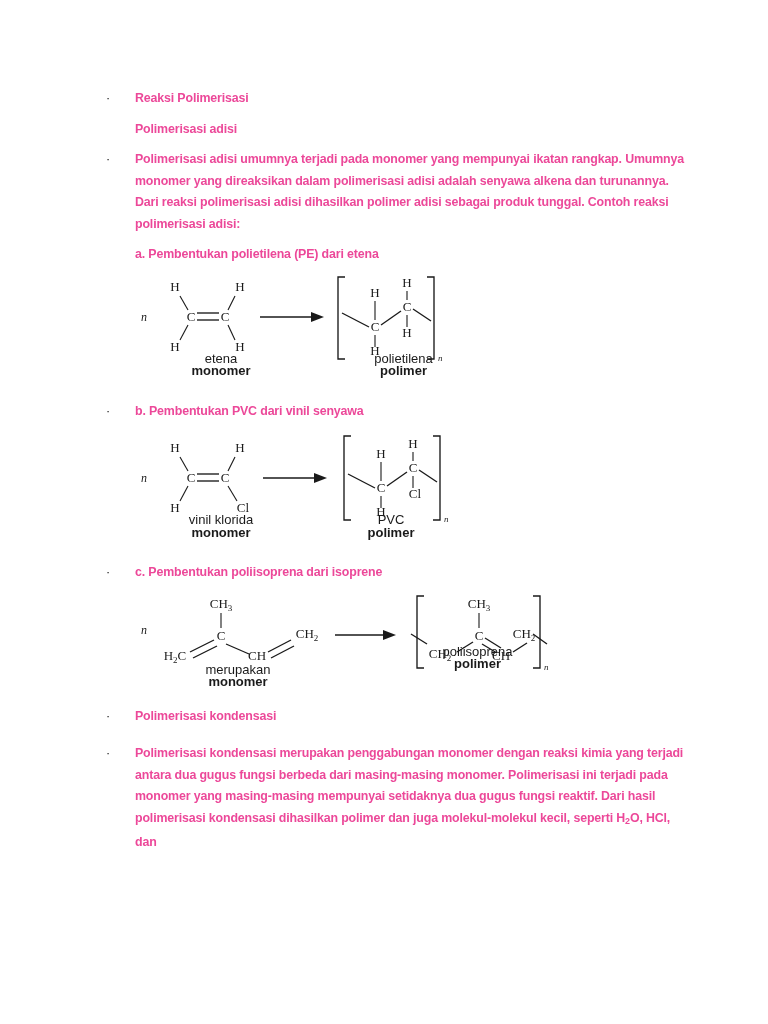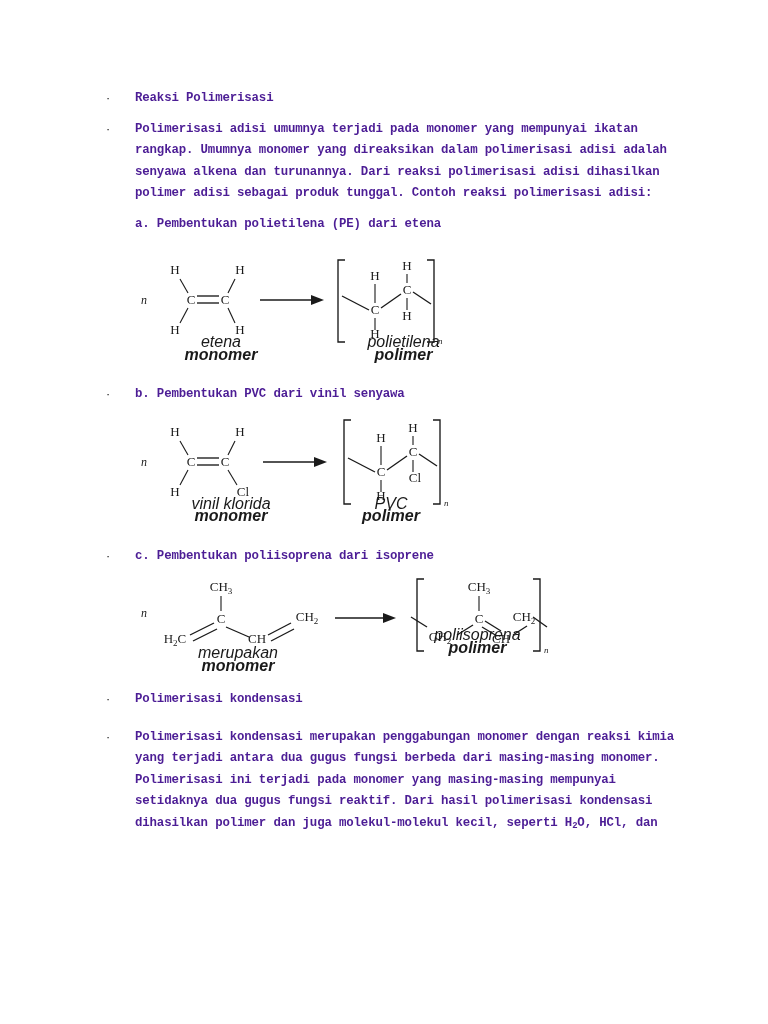--- a/index.html
+++ b/index.html
@@ -42,45 +42,43 @@
     font-size: 12.5px;
     line-height: 21px;
     color: #111;
   }
   .para {
     margin-left: 29px;
     font-size: 12.4px;
     line-height: 21.5px;
     font-weight: 600;
     letter-spacing: -0.15px;
-    color: #4c1d95;
+    color: #ec4899;
     text-align: left;
-    font-family: Liberation Mono, monospace;
   }
   .para.nobullet { margin-left: 29px; }
   .tight { margin-bottom: 9px; }
 
   sub { font-size: 0.72em; vertical-align: -0.22em; }
 
   
   .figure {
     position: relative;
     margin-left: 29px;
     height: 118px;
   }
   .figure.iso { height: 100px; }
 
   .fig-caption {
     position: absolute;
     text-align: center;
-    font-size: 16px;
+    font-size: 13px;
     line-height: 12.5px;
     color: #1a1a1a;
     white-space: nowrap;
-    font-style: italic;
   }
   .cap-top { font-weight: 400; }
   .cap-bot { font-weight: 700; }
 
   svg { display: block; }
   .svg-wrap { position: absolute; left: 0; top: 0; }
   text { font-family: "Liberation Serif", serif; fill: #1a1a1a; }
   .atom { font-size: 13px; }
   .atom-s { font-size: 9px; }
   .nlab { font-size: 12px; font-style: italic; }
@@ -93,27 +91,30 @@
 
 <div class="page">
   <div class="content">
 
     <div class="block tight">
       <span class="bullet">·</span>
       <div class="para">Reaksi Polimerisasi</div>
     </div>
 
 
-
     <div class="block tight">
+      <div class="para nobullet">Polimerisasi adisi</div>
+    </div>
+
+    <div class="block tight">
       <span class="bullet">·</span>
       <div class="para">Polimerisasi adisi umumnya terjadi pada monomer yang mempunyai ikatan rangkap. Umumnya monomer yang direaksikan dalam polimerisasi adisi adalah senyawa alkena dan turunannya. Dari reaksi polimerisasi adisi dihasilkan polimer adisi sebagai produk tunggal. Contoh reaksi polimerisasi adisi:</div>
     </div>
 
-    <div class="block" style="margin-bottom:17px;">
+    <div class="block" style="margin-bottom:3px;">
       <div class="para nobullet">a. Pembentukan polietilena (PE) dari etena</div>
     </div>
 
     <div class="figure">
       <div class="svg-wrap">
         <svg width="320" height="100" viewBox="0 0 320 100" aria-hidden="true">
 
           <text class="nlab" x="6" y="52">n</text>
 
           <text class="atom" x="40" y="22" text-anchor="middle">H</text>
@@ -203,21 +204,21 @@
           <text class="atom" x="280" y="68" text-anchor="middle">Cl</text>
           <line class="bond-thin" x1="246" y1="32" x2="246" y2="51"></line>
           <line class="bond-thin" x1="246" y1="66" x2="246" y2="78"></line>
           <line class="bond-thin" x1="278" y1="22" x2="278" y2="31"></line>
           <line class="bond-thin" x1="278" y1="46" x2="278" y2="58"></line>
           <line class="bond" x1="252" y1="56" x2="272" y2="42"></line>
           <line class="bond" x1="213" y1="44" x2="240" y2="58"></line>
           <line class="bond" x1="284" y1="40" x2="302" y2="52"></line>
         </svg>
       </div>
-      <div class="fig-caption" style="left:36px; top:84px; width:120px;">
+      <div class="fig-caption" style="left:26px; top:84px; width:120px;">
         <div class="cap-top">vinil klorida</div>
         <div class="cap-bot">monomer</div>
       </div>
       <div class="fig-caption" style="left:206px; top:84px; width:100px;">
         <div class="cap-top">PVC</div>
         <div class="cap-bot">polimer</div>
       </div>
     </div>
 
     <div class="block" style="margin-bottom:6px; margin-top:14px;">

